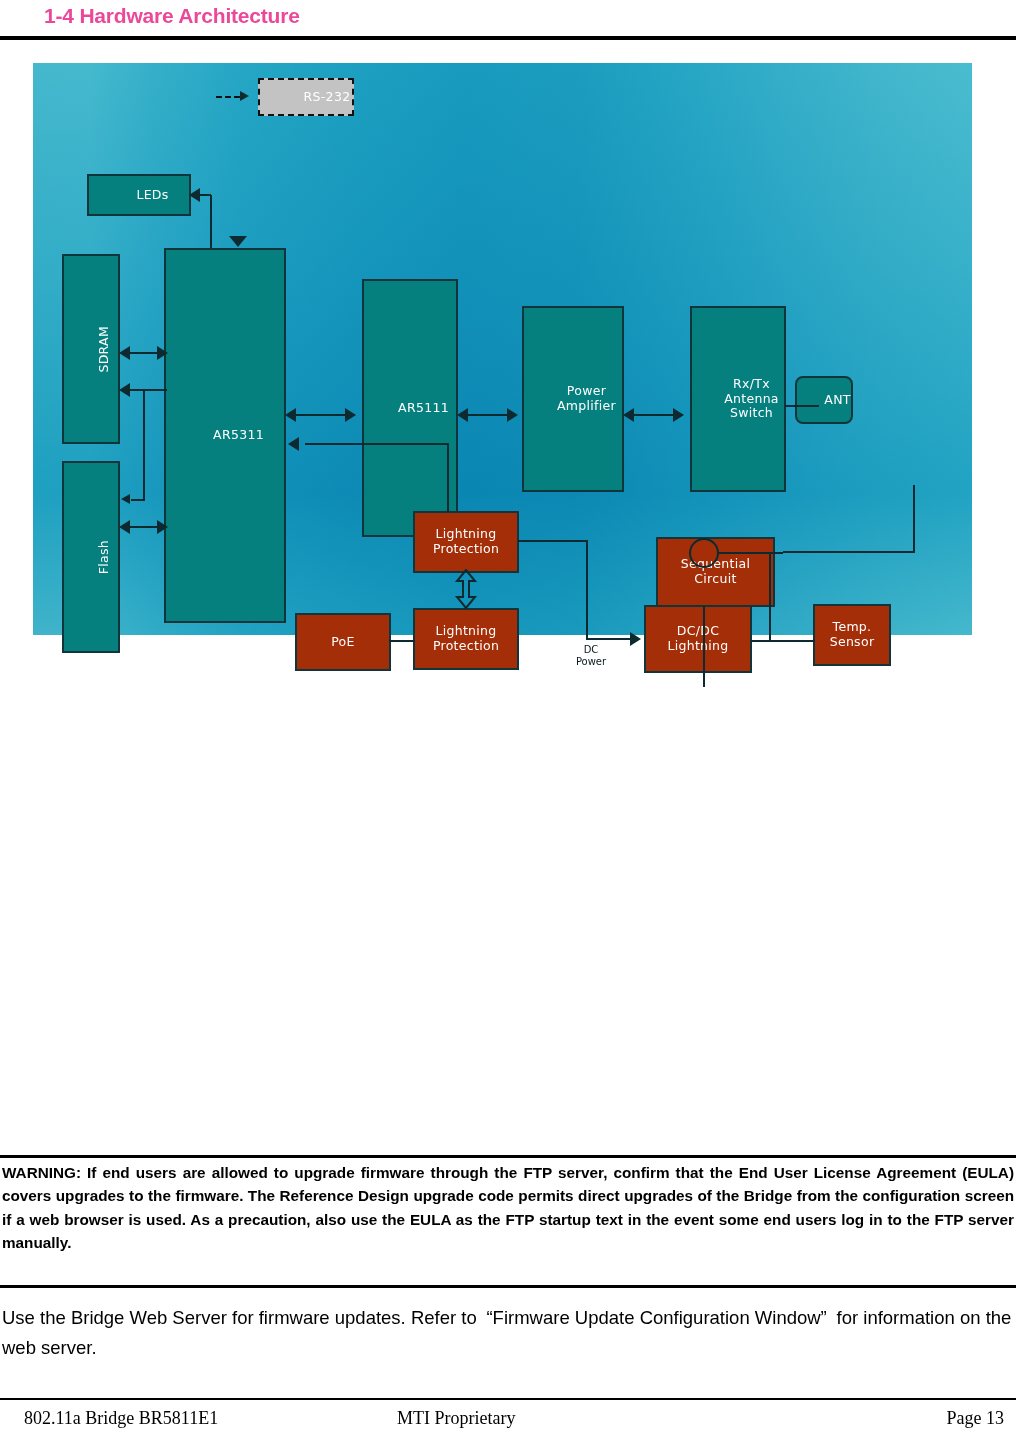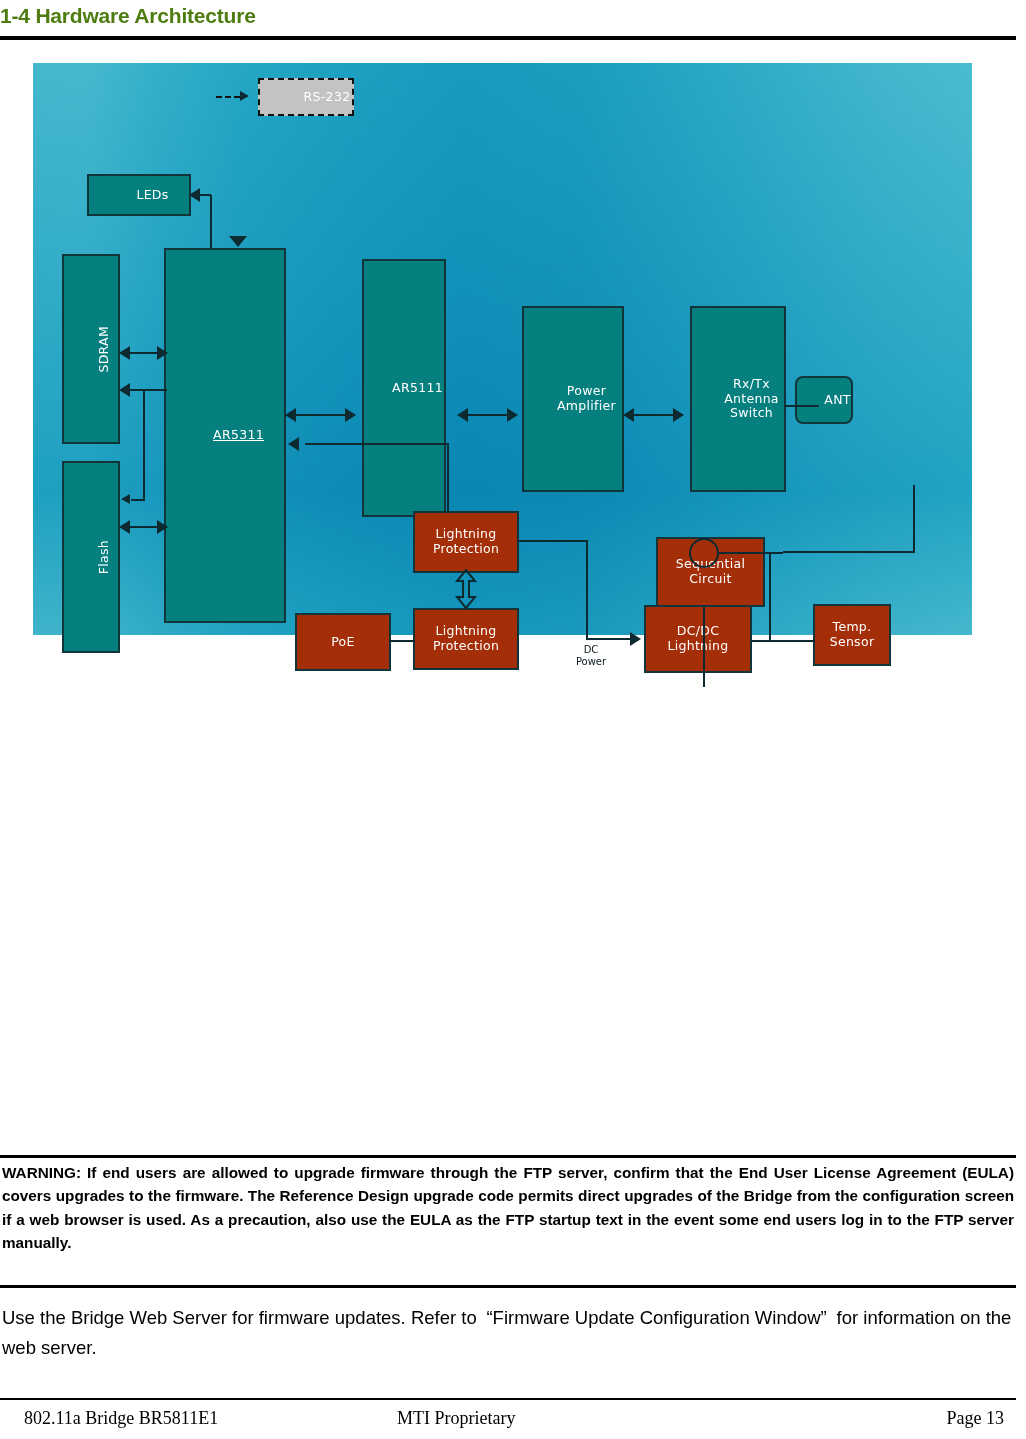--- a/index.html
+++ b/index.html
@@ -10,22 +10,23 @@
     font-family: "Liberation Sans", sans-serif;
     position: relative;
     overflow: hidden;
   }
 
   
   #page-heading {
     position: absolute;
     left: 0; top: 4px; width: 1014px;
     font-size: 21px; font-weight: bold;
-    color: #4d7c0f;
+    color: #ec4899;
     letter-spacing: -0.2px;
+    padding-left: 44px;
   }
   #heading-rule {
     position: absolute; left: 0; top: 36px;
     width: 1016px; height: 4px; background: #000;
   }
 
   
   #diagram {
     position: absolute;
     left: 33px; top: 63px;
@@ -165,40 +166,40 @@
     <div class="ahead down" style="left:196px; top:173px;"></div>
 
     <div class="node teal" style="left:29px; top:191px; width:58px; height:190px;">
       <span class="vert-label">SDRAM</span>
     </div>
 
     <div class="node teal" style="left:29px; top:398px; width:58px; height:192px;">
       <span class="vert-label">Flash</span>
     </div>
 
-    <div class="node teal" style="left:131px; top:185px; width:122px; height:375px;text-decoration:underline;">
+    <div class="node teal" style="left:131px; top:185px; width:122px; height:375px;">
       <span>AR5311</span>
     </div>
 
     <div class="wire h" style="left:96px; top:289px; width:38px;"></div>
     <div class="ahead left" style="left:86px; top:283px;"></div>
     <div class="ahead right" style="left:124px; top:283px;"></div>
 
     <div class="wire h" style="left:96px; top:326px; width:38px;"></div>
     <div class="ahead left" style="left:86px; top:320px;"></div>
 
     <div class="wire v" style="left:110px; top:327px; height:110px;"></div>
     <div class="wire h" style="left:98px; top:436px; width:14px;"></div>
     <div class="ahead sm left" style="left:88px; top:431px;"></div>
 
     <div class="wire h" style="left:96px; top:463px; width:38px;"></div>
     <div class="ahead left" style="left:86px; top:457px;"></div>
     <div class="ahead right" style="left:124px; top:457px;"></div>
 
-    <div class="node teal" style="left:329px; top:196px; width:84px; height:258px;">
+    <div class="node teal" style="left:329px; top:216px; width:96px; height:258px;">
       <span>AR5111</span>
     </div>
 
     <div class="wire h" style="left:262px; top:351px; width:60px;"></div>
     <div class="ahead left" style="left:252px; top:345px;"></div>
     <div class="ahead right" style="left:312px; top:345px;"></div>
 
     <div class="node teal" style="left:489px; top:243px; width:102px; height:186px;">
       <span>Power
 Amplifier</span>
@@ -214,21 +215,21 @@
     </div>
     <div class="wire h" style="left:600px; top:351px; width:50px;"></div>
     <div class="ahead left" style="left:590px; top:345px;"></div>
     <div class="ahead right" style="left:640px; top:345px;"></div>
 
     <div class="node teal" style="left:762px; top:313px; width:58px; height:48px;border-radius:8px;">
       <span>ANT</span>
     </div>
     <div class="wire h" style="left:752px; top:342px; width:34px;"></div>
 
-    <div class="node rust" style="left:623px; top:474px; width:109px; height:70px;">
+    <div class="node rust" style="left:623px; top:474px; width:119px; height:70px;">
       <span>Sequential
 Circuit</span>
     </div>
 
 
     <div class="node rust" style="left:380px; top:444px; width:106px; height:62px; top:448px;">
       <span>Lightning
 Protection</span>
     </div>
 

